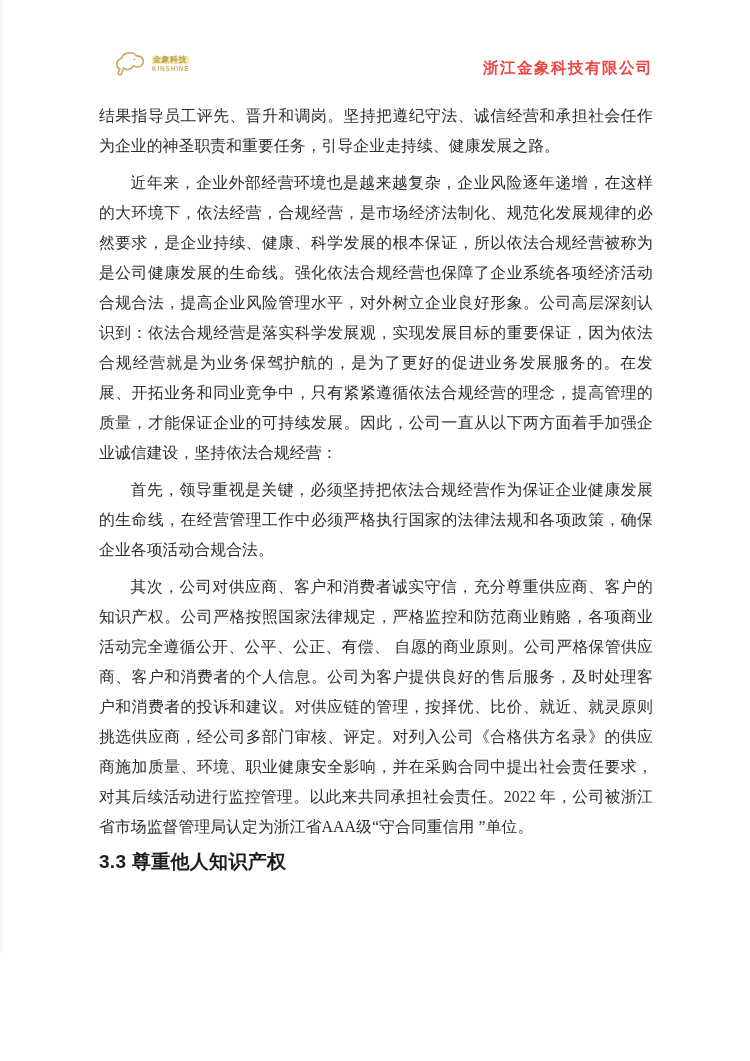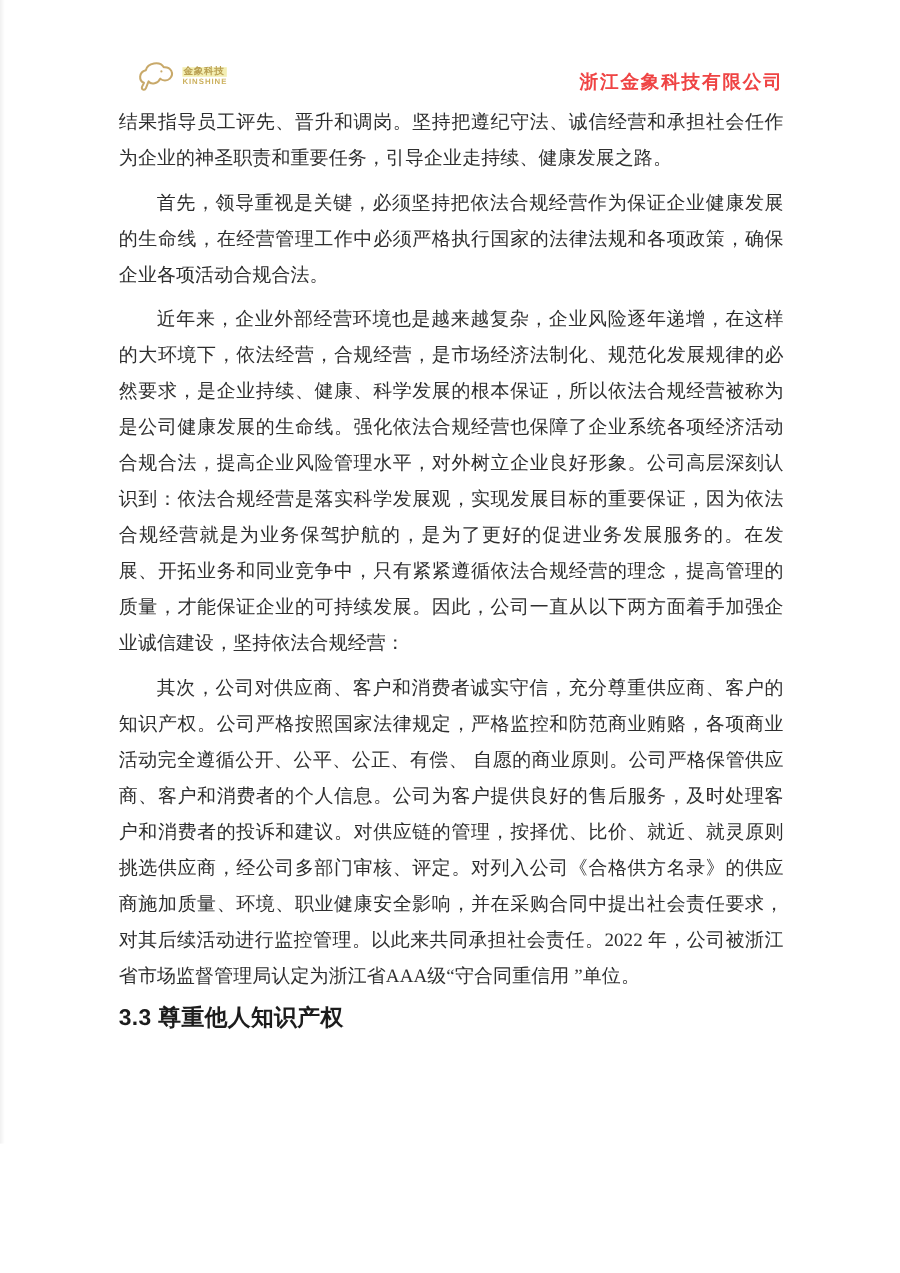--- a/index.html
+++ b/index.html
@@ -58,21 +58,21 @@
     font-weight: 600;
     color: #ef4444;
     letter-spacing: 1.5px;
     margin-top: 10px;
     white-space: nowrap;
   }
 
   
   .content {
     position: absolute;
-    left: 99px; top: 88px;
+    left: 99px; top: 101px;
     width: 554px;
   }
   .para {
     margin: 0 0 7px 0;
     font-size: 15.8px;
     line-height: 30px;
     color: #2e2e2e;
     text-align: justify;
     letter-spacing: 0.1px;
   }
@@ -103,19 +103,19 @@
       <span class="logo-text">
         <span class="logo-cn">金象科技</span>
         <span class="logo-en">KINSHINE</span>
       </span>
     </div>
     <div class="company-name">浙江金象科技有限公司</div>
   </div>
 
   <div class="content">
     <p class="para">结果指导员工评先、晋升和调岗。坚持把遵纪守法、诚信经营和承担社会任作为企业的神圣职责和重要任务，引导企业走持续、健康发展之路。</p>
+    <p class="para indent">近年来，企业外部经营环境也是越来越复杂，企业风险逐年递增，在这样的大环境下，依法经营，合规经营，是市场经济法制化、规范化发展规律的必然要求，是企业持续、健康、科学发展的根本保证，所以依法合规经营被称为是公司健康发展的生命线。强化依法合规经营也保障了企业系统各项经济活动合规合法，提高企业风险管理水平，对外树立企业良好形象。公司高层深刻认识到：依法合规经营是落实科学发展观，实现发展目标的重要保证，因为依法合规经营就是为业务保驾护航的，是为了更好的促进业务发展服务的。在发展、开拓业务和同业竞争中，只有紧紧遵循依法合规经营的理念，提高管理的质量，才能保证企业的可持续发展。因此，公司一直从以下两方面着手加强企业诚信建设，坚持依法合规经营：</p>
     <p class="para indent">首先，领导重视是关键，必须坚持把依法合规经营作为保证企业健康发展的生命线，在经营管理工作中必须严格执行国家的法律法规和各项政策，确保企业各项活动合规合法。</p>
-    <p class="para indent">近年来，企业外部经营环境也是越来越复杂，企业风险逐年递增，在这样的大环境下，依法经营，合规经营，是市场经济法制化、规范化发展规律的必然要求，是企业持续、健康、科学发展的根本保证，所以依法合规经营被称为是公司健康发展的生命线。强化依法合规经营也保障了企业系统各项经济活动合规合法，提高企业风险管理水平，对外树立企业良好形象。公司高层深刻认识到：依法合规经营是落实科学发展观，实现发展目标的重要保证，因为依法合规经营就是为业务保驾护航的，是为了更好的促进业务发展服务的。在发展、开拓业务和同业竞争中，只有紧紧遵循依法合规经营的理念，提高管理的质量，才能保证企业的可持续发展。因此，公司一直从以下两方面着手加强企业诚信建设，坚持依法合规经营：</p>
     <p class="para indent">其次，公司对供应商、客户和消费者诚实守信，充分尊重供应商、客户的知识产权。公司严格按照国家法律规定，严格监控和防范商业贿赂，各项商业活动完全遵循公开、公平、公正、有偿、 自愿的商业原则。公司严格保管供应商、客户和消费者的个人信息。公司为客户提供良好的售后服务，及时处理客户和消费者的投诉和建议。对供应链的管理，按择优、比价、就近、就灵原则挑选供应商，经公司多部门审核、评定。对列入公司《合格供方名录》的供应商施加质量、环境、职业健康安全影响，并在采购合同中提出社会责任要求，对其后续活动进行监控管理。以此来共同承担社会责任。2022 年，公司被浙江省市场监督管理局认定为浙江省AAA级“守合同重信用 ”单位。</p>
     <h3 class="sec-heading">3.3 尊重他人知识产权</h3>
   </div>
 
 </div>
 
 </body></html>

